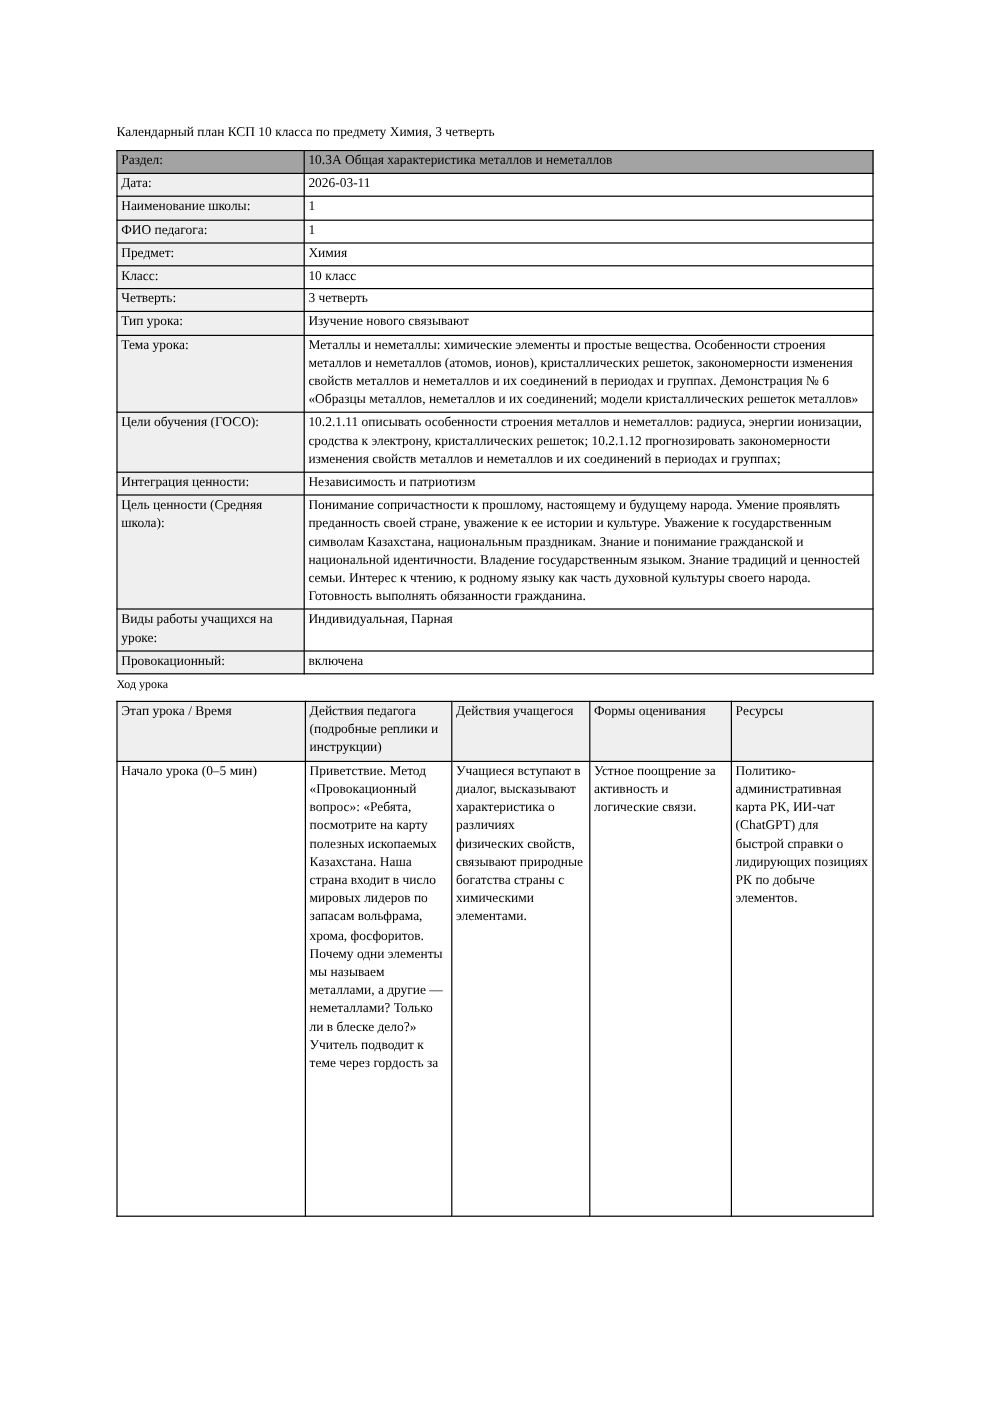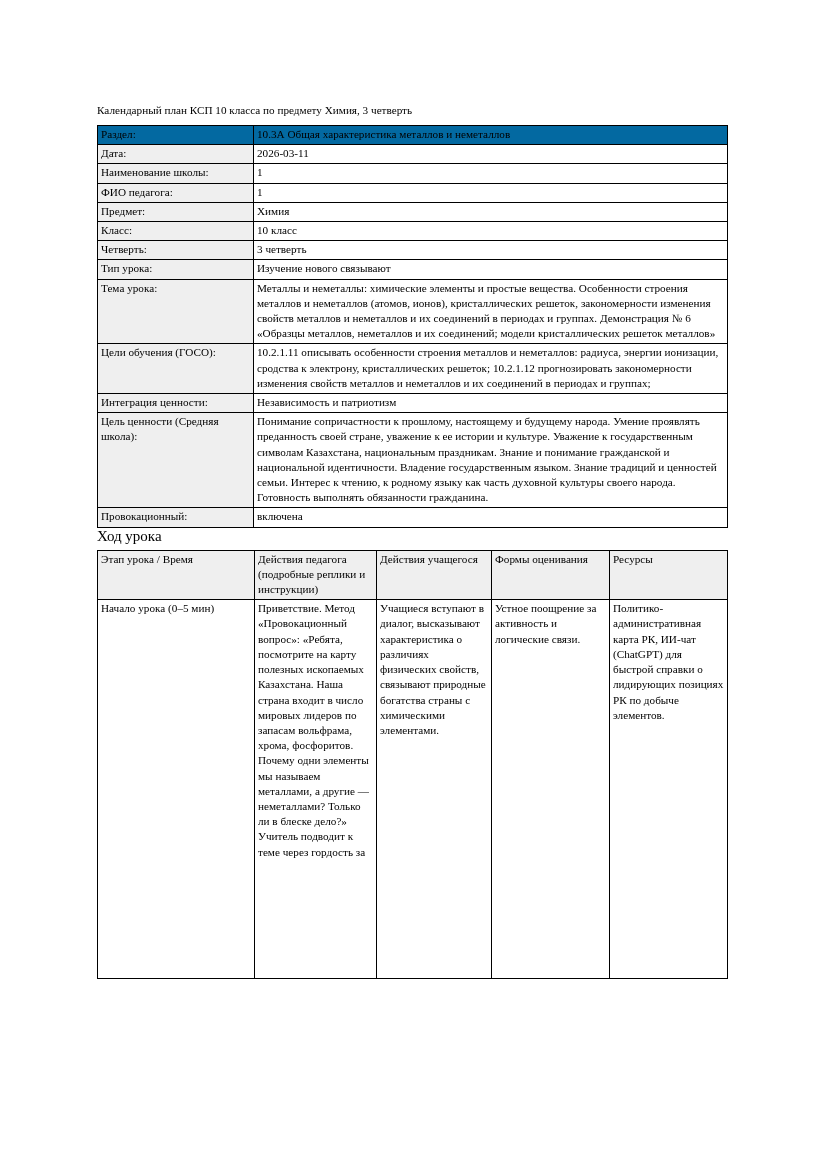--- a/index.html
+++ b/index.html
@@ -53,25 +53,25 @@
     overflow-wrap: break-word;
     hyphens: none;
   }
   
   .infoTable col.c-label { width: 156px; }
   .infoTable col.c-value { width: 474px; }
   .infoTable td.label {
     background: #efefef;
   }
   .infoTable tr.shaded td {
-    background: #0369a1;
+    background: #a3a3a3;
   }
   
   .flow-heading {
-    font-size: 15px;
+    font-size: 10px;
     line-height: 15px;
     margin: 1px 0 6px 0;
   }
   
   .flowTable col.c1 { width: 157px; }
   .flowTable col.c2 { width: 122px; }
   .flowTable col.c3 { width: 115px; }
   .flowTable col.c4 { width: 118px; }
   .flowTable col.c5 { width: 118px; }
   .flowTable thead td {
@@ -137,20 +137,24 @@
         </tr>
         <tr>
           <td class="label">Интеграция ценности:</td>
           <td class="value">Независимость и патриотизм</td>
         </tr>
         <tr>
           <td class="label">Цель ценности (Средняя школа):</td>
           <td class="value">Понимание сопричастности к прошлому, настоящему и будущему народа. Умение проявлять преданность своей стране, уважение к ее истории и культуре. Уважение к государственным символам Казахстана, национальным праздникам. Знание и понимание гражданской и национальной идентичности. Владение государственным языком. Знание традиций и ценностей семьи. Интерес к чтению, к родному языку как часть духовной культуры своего народа. Готовность выполнять обязанности гражданина.</td>
         </tr>
         <tr>
+          <td class="label">Виды работы учащихся на уроке:</td>
+          <td class="value">Индивидуальная, Парная</td>
+        </tr>
+        <tr>
           <td class="label">Провокационный:</td>
           <td class="value">включена</td>
         </tr>
       </tbody>
     </table>
 
     <div class="flow-heading">Ход урока</div>
 
     <table class="kspTable flowTable">
       <colgroup>

